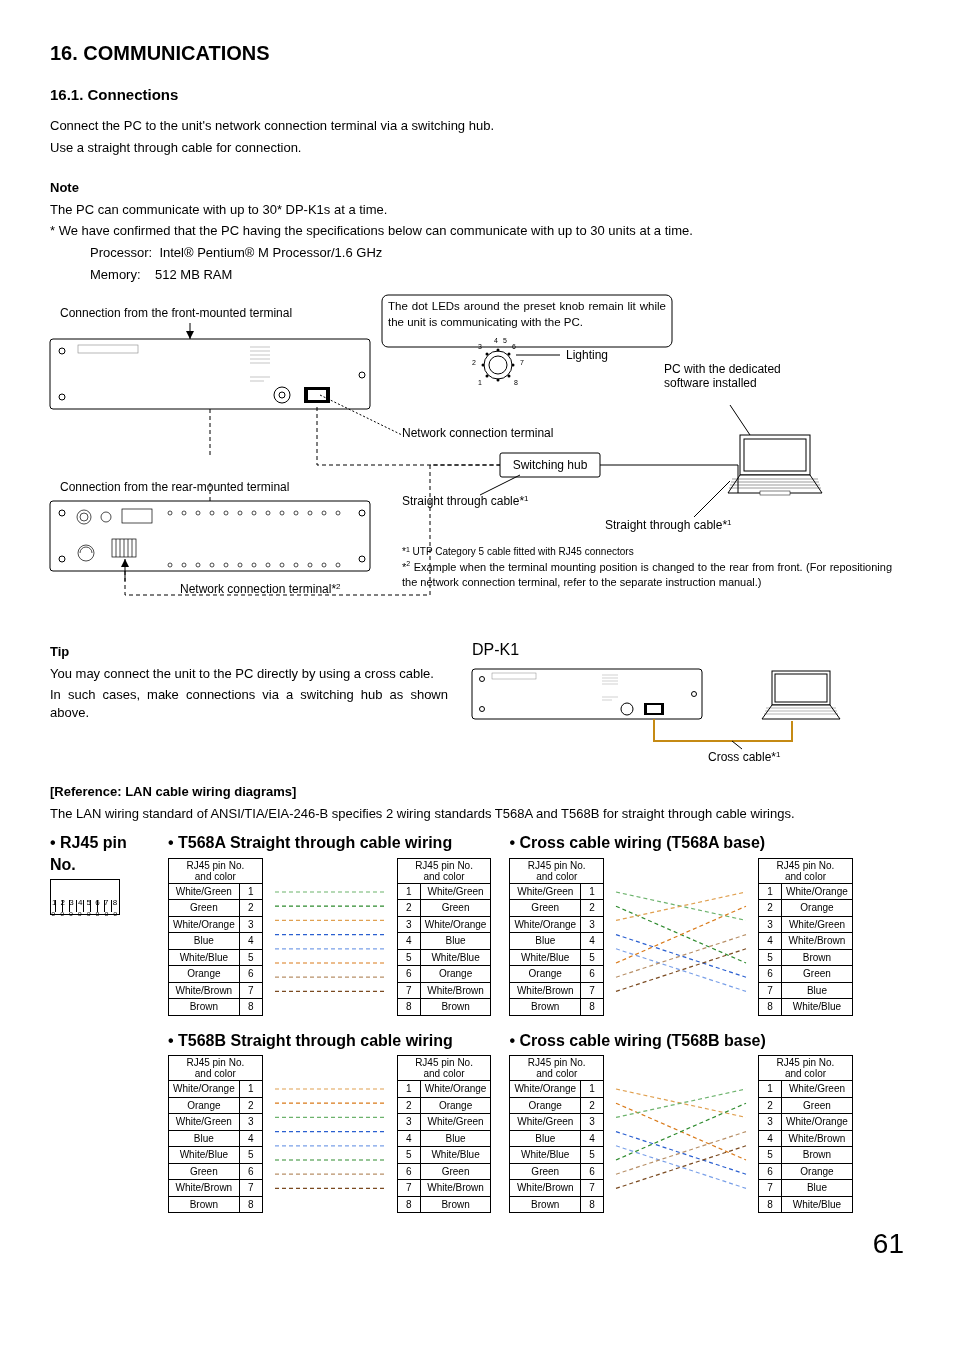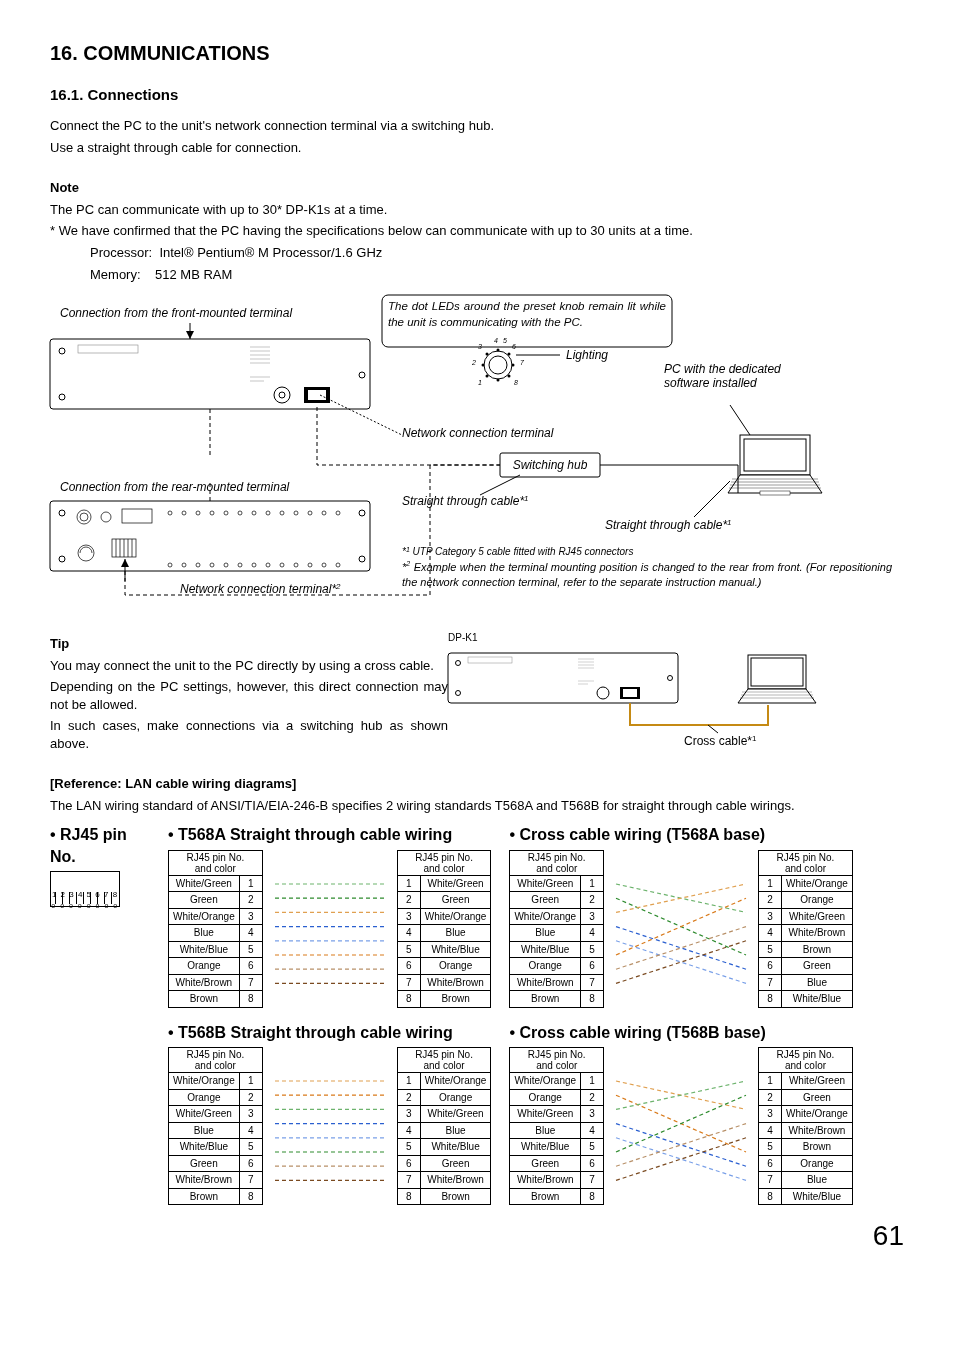--- a/index.html
+++ b/index.html
@@ -81,21 +81,21 @@
 <p>Use a straight through cable for connection.</p>
 
 <p class="bold" style="margin-top:23px">Note</p>
 <p>The PC can communicate with up to 30* DP-K1s at a time.</p>
 <p>* We have confirmed that the PC having the specifications below can communicate with up to 30 units at a time.</p>
 <div class="indent">
   <p><span>Processor:</span>&nbsp;&nbsp;<span>Intel® Pentium® M Processor/1.6 GHz</span></p>
   <p><span>Memory:</span>&nbsp;&nbsp;&nbsp;&nbsp;<span>512 MB RAM</span></p>
 </div>
 
-<div style="position:relative; height:330px; margin-top:12px;font-style:italic;">
+<div style="position:relative; height:330px; margin-top:12px;">
   <svg width="854" height="330" style="position:absolute;left:0;top:0">
 
     <text x="10" y="22" font-size="12">Connection from the front-mounted terminal</text>
     <line x1="140" y1="28" x2="140" y2="44" stroke="#000"></line>
     <polygon points="140,44 136,36 144,36" fill="#000"></polygon>
 
     <rect x="0" y="44" width="320" height="70" rx="3" fill="#fff" stroke="#000"></rect>
     <circle cx="12" cy="56" r="3" fill="none" stroke="#000"></circle>
     <circle cx="12" cy="102" r="3" fill="none" stroke="#000"></circle>
 
@@ -247,29 +247,28 @@
   </svg>
 
   <div style="position:absolute;left:338px;top:4px;width:278px;font-size:11.5px;text-align:justify">The dot LEDs around the preset knob remain lit while the unit is communicating with the PC.</div>
 
   <div style="position:absolute;left:352px;top:264px;width:490px;font-size:11px;text-align:justify">
     <span>*</span><sup style="font-size:7px">2</sup>
     <span>Example when the terminal mounting position is changed to the rear from front. (For repositioning the network connection terminal, refer to the separate instruction manual.)</span>
   </div>
 </div>
 
-<div class="flex" style="margin-top:6px">
+<div class="flex" style="gap:24px;margin-top:14px">
   <div style="width:398px">
     <p class="bold">Tip</p>
     <p class="justify">You may connect the unit to the PC directly by using a cross cable.</p>
-    <p class="justify">Depending on the PC settings, however, this direct connection may not be allowed.</p>
     <p class="justify">In such cases, make connections via a switching hub as shown above.</p>
   </div>
   <div style="flex:1;position:relative;height:130px">
-    <div style="font-size:10px">DP-K1</div>
+    <div style="font-size:16px">DP-K1</div>
     <svg width="430" height="110">
       <rect x="0" y="8" width="230" height="50" rx="3" fill="#fff" stroke="#000"></rect>
       <circle cx="10" cy="18" r="2.5" fill="none" stroke="#000"></circle>
       <circle cx="10" cy="48" r="2.5" fill="none" stroke="#000"></circle>
       <circle cx="222" cy="33" r="2.5" fill="none" stroke="#000"></circle>
       <rect x="20" y="12" width="44" height="6" fill="none" stroke="#888" stroke-width="0.5"></rect>
       <g stroke="#888" stroke-width="0.4">
         <line x1="130" y1="14" x2="146" y2="14"></line>
           <line x1="130" y1="17" x2="146" y2="17"></line>
         <line x1="130" y1="20" x2="146" y2="20"></line>

